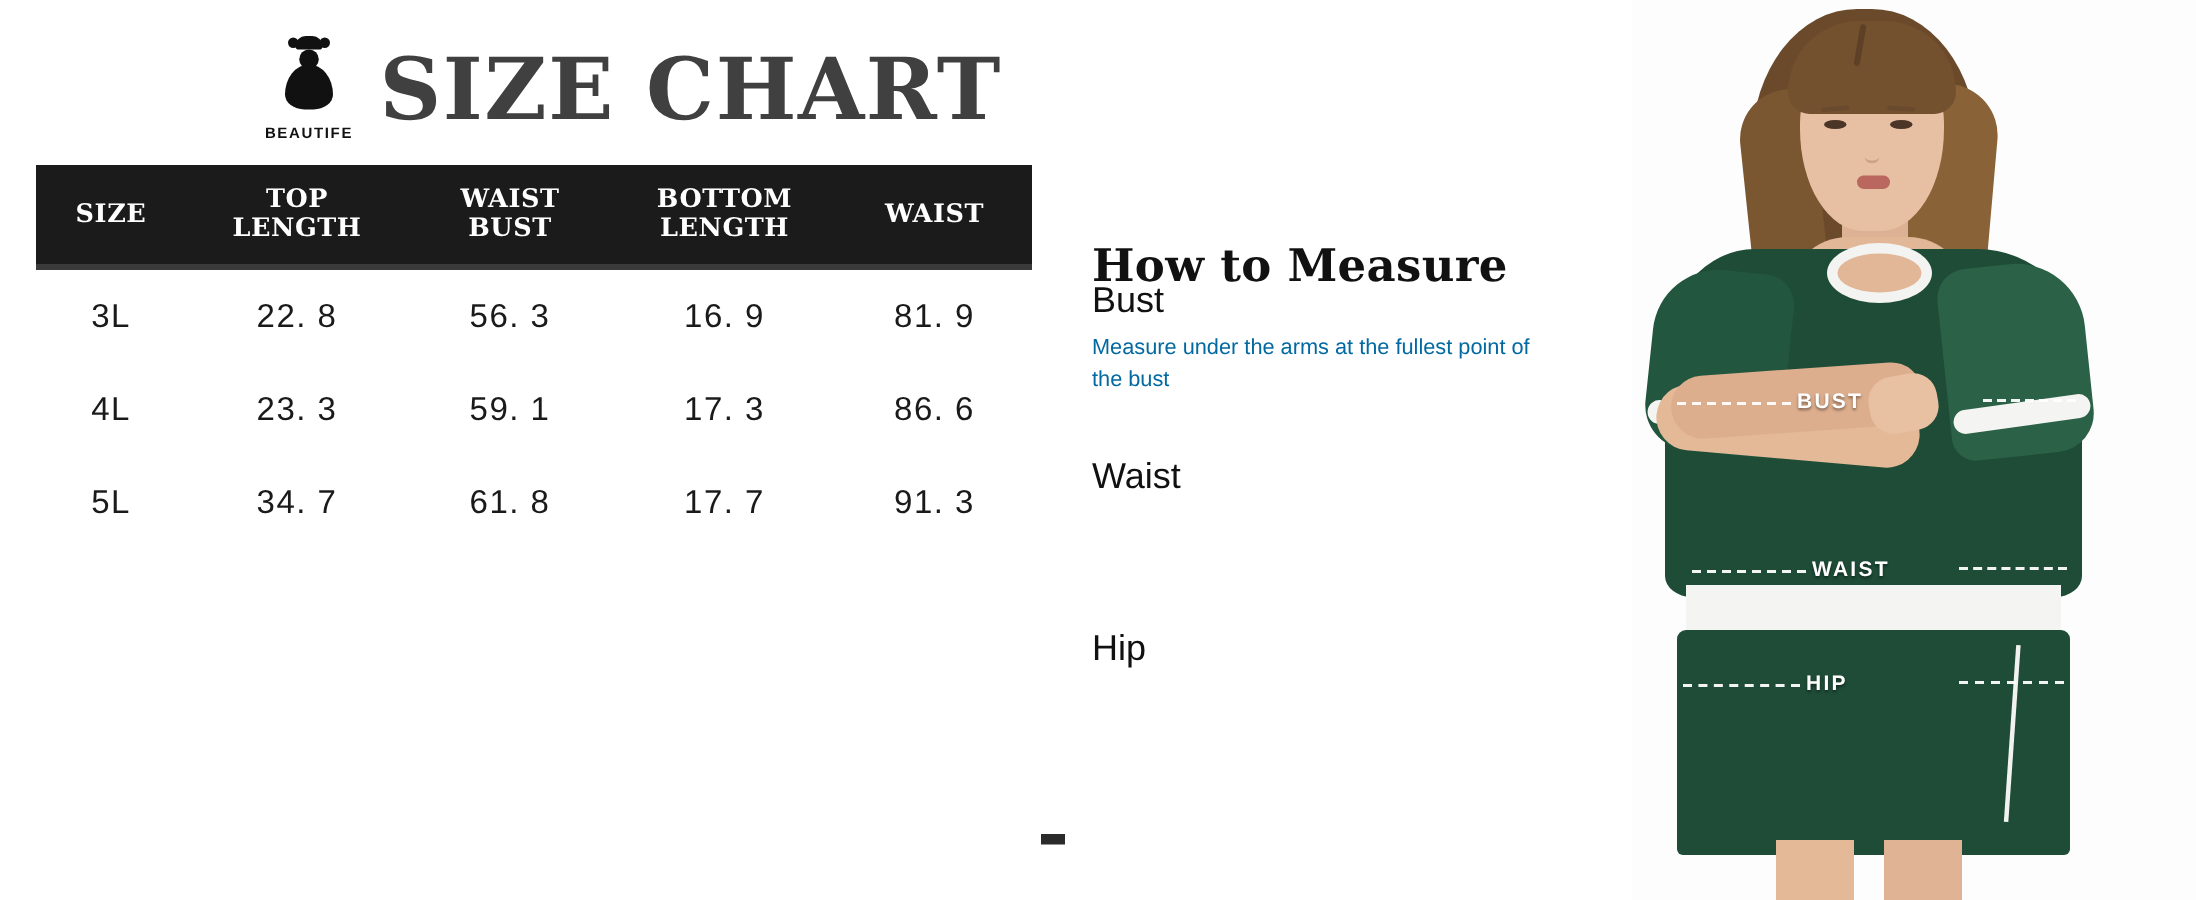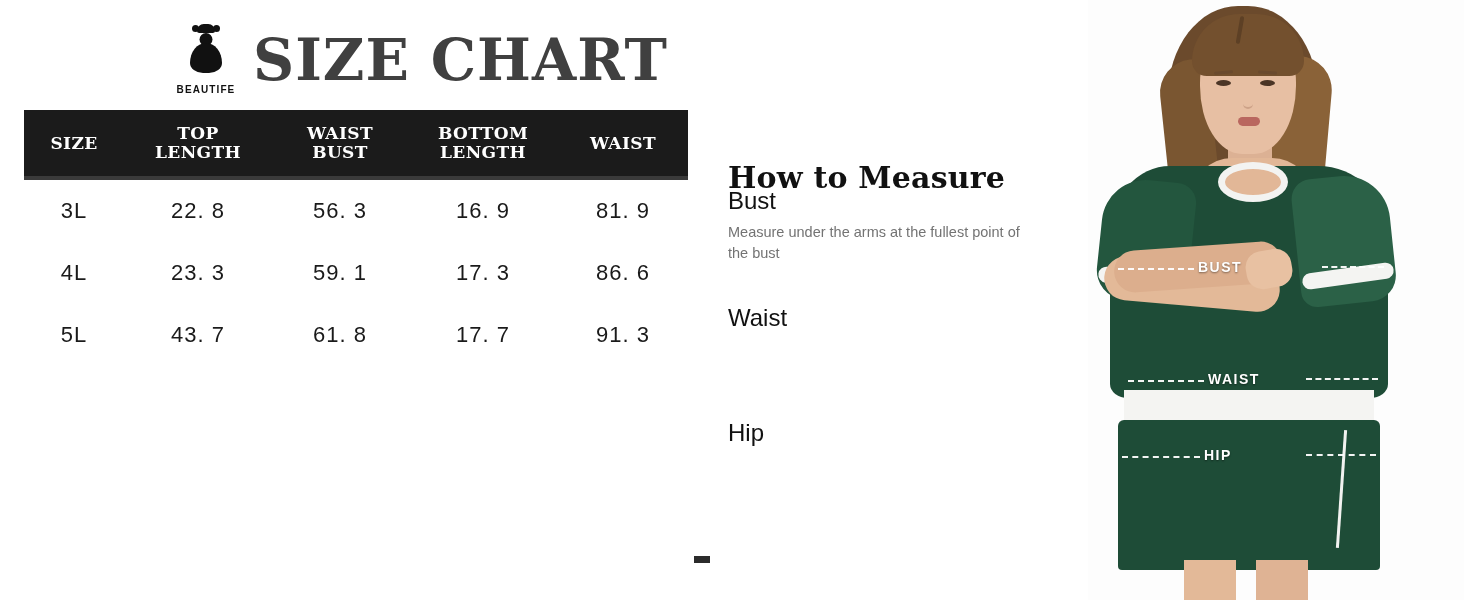--- a/index.html
+++ b/index.html
@@ -189,21 +189,21 @@
     font-family: "Liberation Sans", sans-serif;
     font-size: 24px;
     font-weight: 400;
     color: #111;
     margin: 0 0 8px 0;
     line-height: 1.1;
   }
   .measure-desc {
     font-family: "Liberation Sans", sans-serif;
     font-size: 14.5px;
-    color: #737373;
+    color: #0369a1;
     line-height: 1.42;
     margin: 0;
     max-width: 300px;
   }
 
   
   .photo-panel {
     position: absolute;
     left: 1088px;
     top: 0;
@@ -562,21 +562,21 @@
         </tr>
         <tr>
           <td>4L</td>
           <td>23. 3</td>
           <td>59. 1</td>
           <td>17. 3</td>
           <td>86. 6</td>
         </tr>
         <tr>
           <td>5L</td>
-          <td>43. 7</td>
+          <td>34. 7</td>
           <td>61. 8</td>
           <td>17. 7</td>
           <td>91. 3</td>
         </tr>
       </tbody>
     </table>
 
     <div class="center-dash"></div>
   </div>
 

